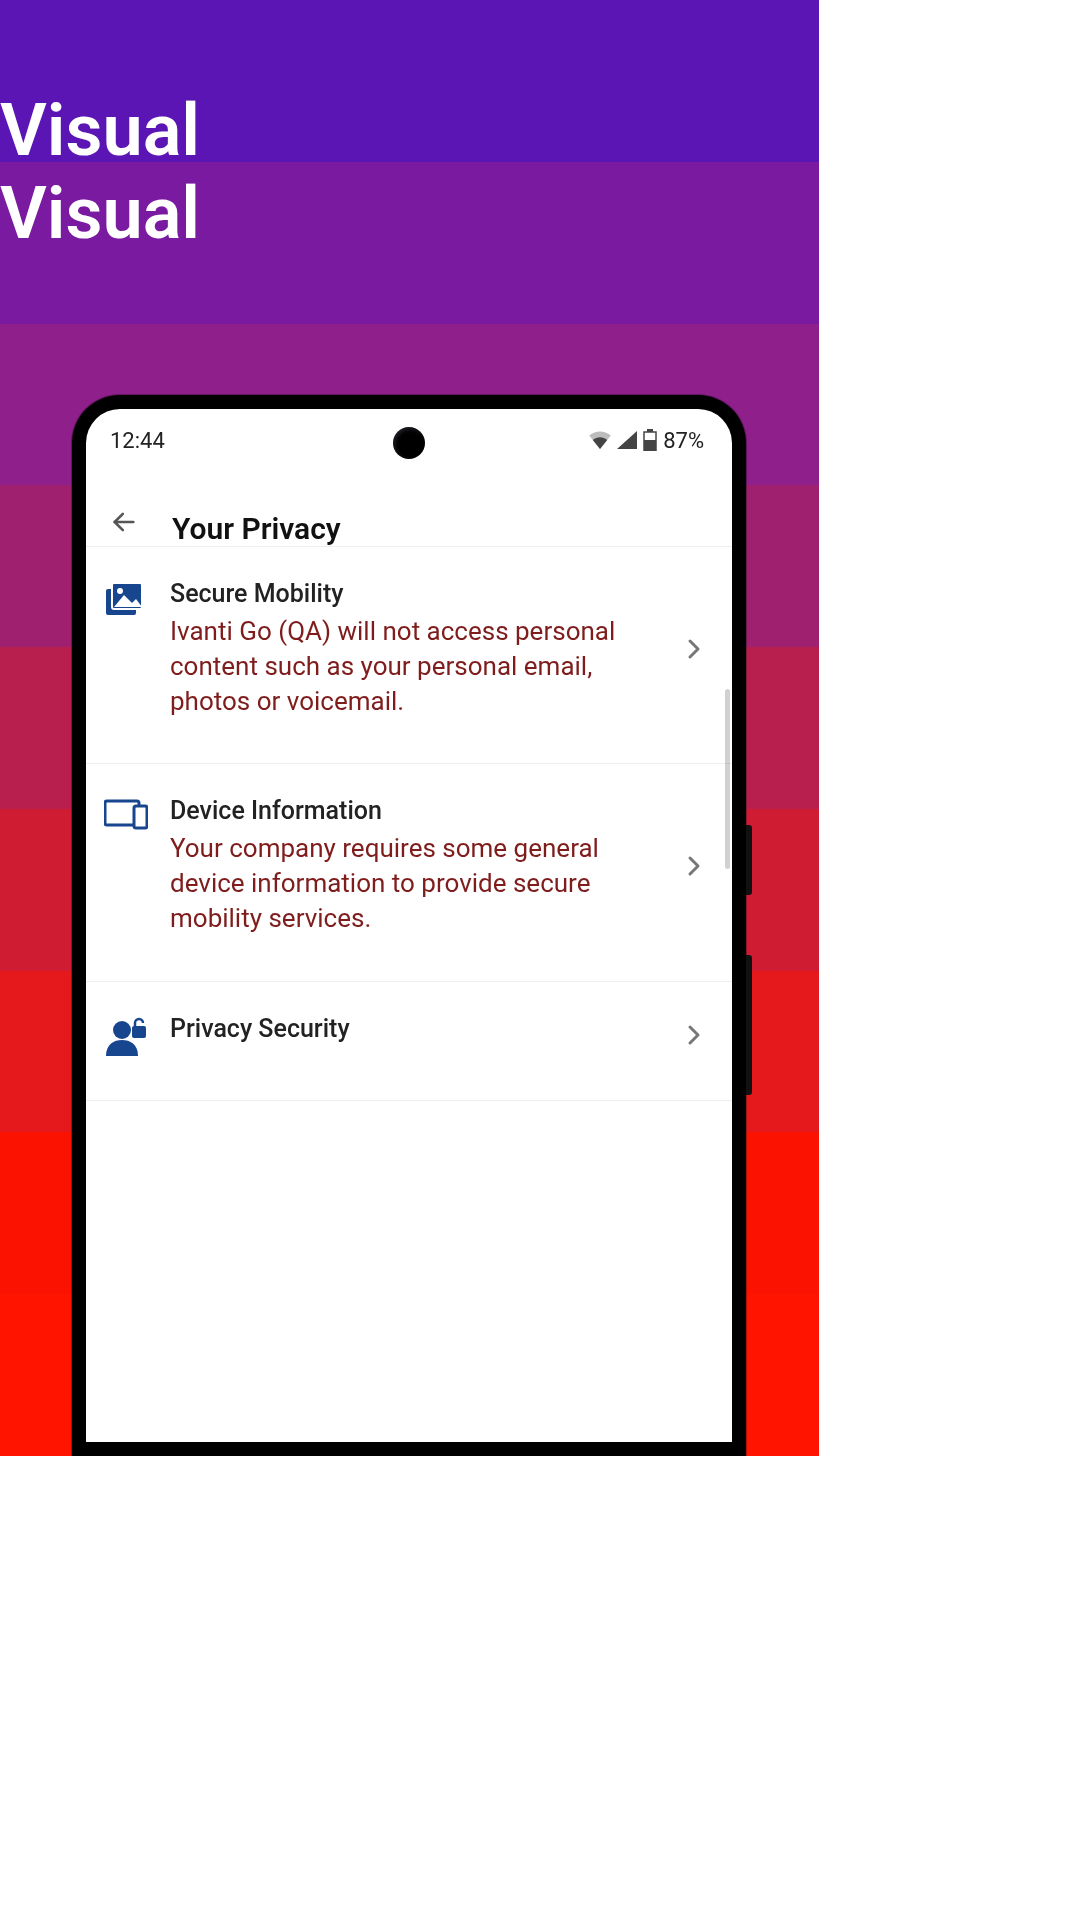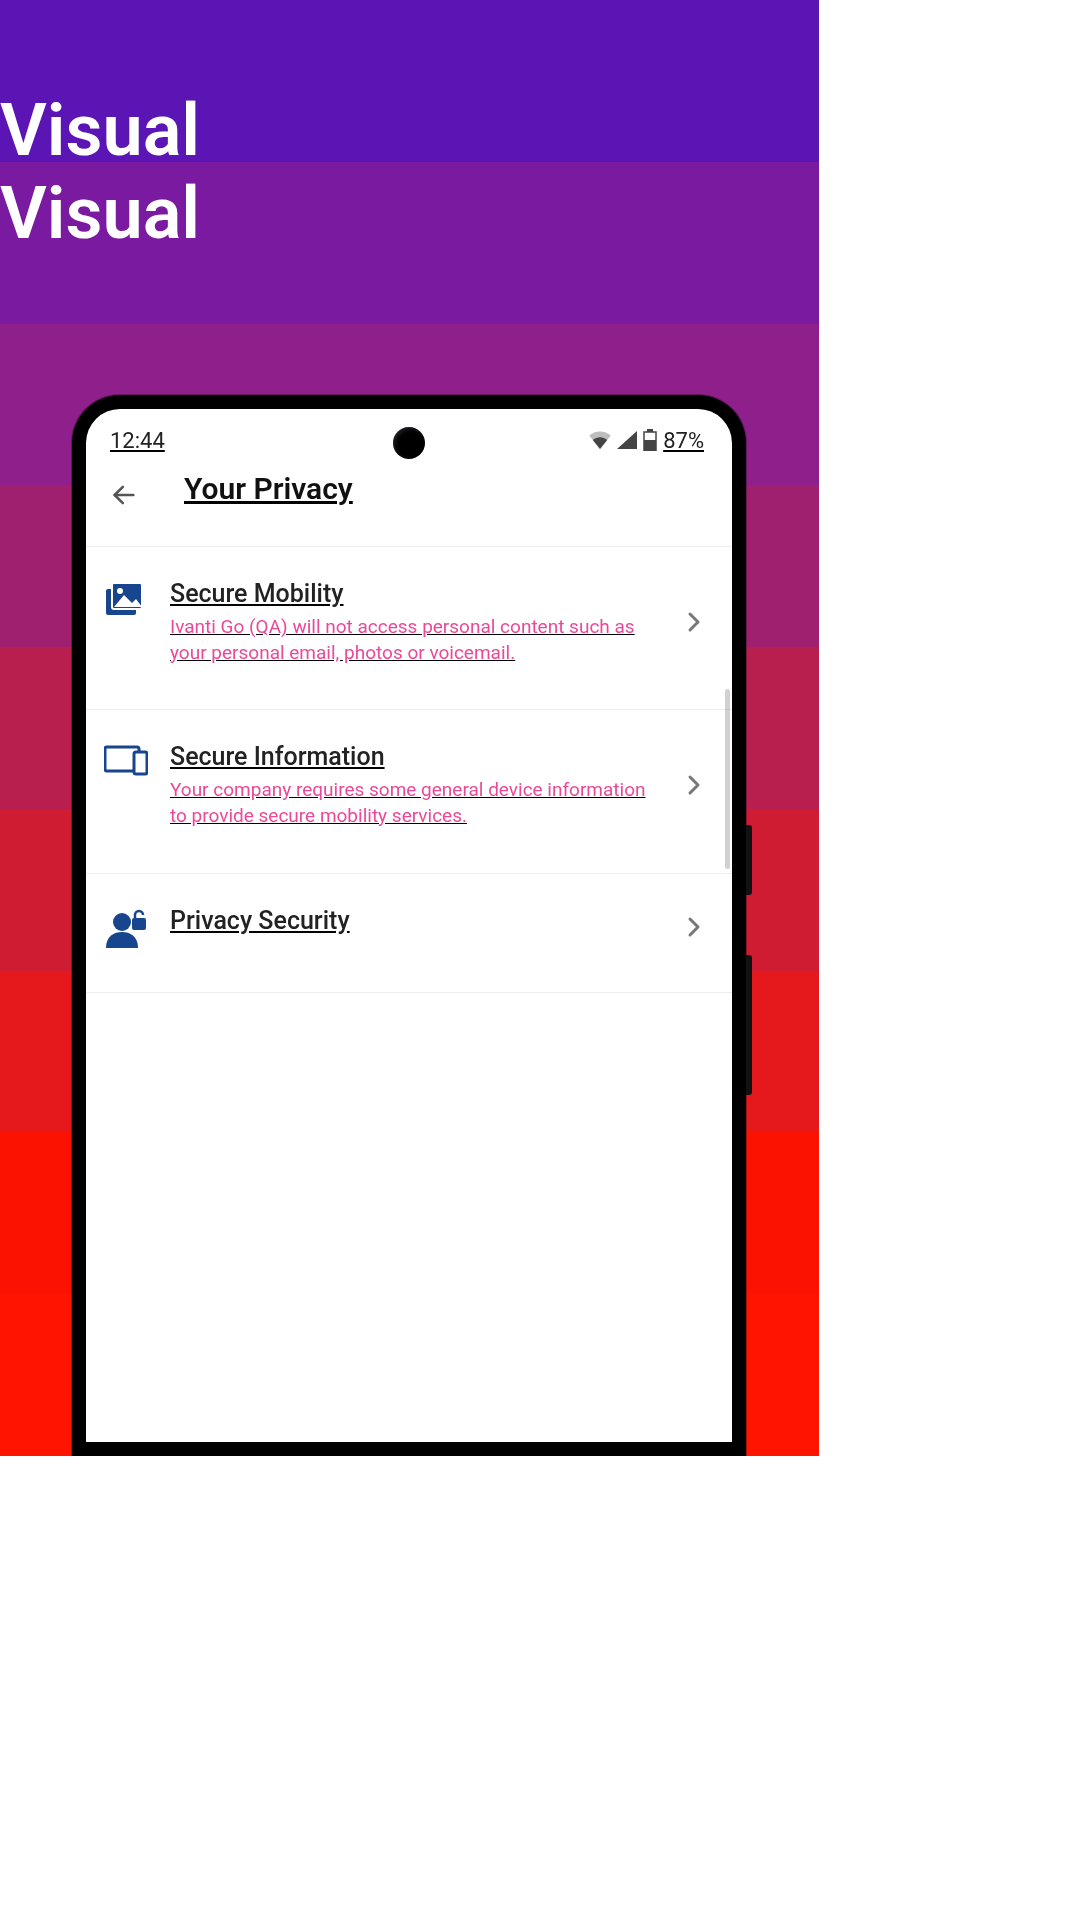--- a/index.html
+++ b/index.html
@@ -30,21 +30,20 @@
   .phone {
     position: absolute;
     left: 72px;
     top: 395px;
     width: 674px;
     height: 1061px;
     background: #000;
     border-radius: 48px 48px 0 0;
     padding: 14px;
     box-shadow: 0 0 0 1px rgba(0,0,0,0.3);
-    text-decoration: underline;
   }
   .side-button {
     position: absolute;
     right: -6px;
     width: 6px;
     background: #111;
     border-radius: 0 3px 3px 0;
   }
   .side-button.b1 { top: 430px; height: 70px; }
   .side-button.b2 { top: 560px; height: 140px; }
@@ -74,23 +73,23 @@
     justify-content: space-between;
     padding: 0 28px 0 24px;
     font-size: 22px;
     color: #222;
   }
   .status-right { display: flex; align-items: center; gap: 6px; }
   .status-right svg { display: block; }
   .app-bar {
     height: 76px;
     display: flex;
-    align-items: flex-start;
+    align-items: flex-end;
     padding: 0 14px;
-    gap: 36px;
+    gap: 24px;
     border-bottom: 1px solid #eee;
   }
   .back-btn {
     width: 48px; height: 48px;
     display: flex; align-items: center; justify-content: center;
     border-radius: 50%;
   }
   .page-title {
     font-size: 30px;
     font-weight: 600;
@@ -112,22 +111,22 @@
     padding-top: 2px;
   }
   .row-body { flex: 1; }
   .row-title {
     font-size: 25px;
     font-weight: 500;
     color: #222;
     margin-bottom: 6px;
   }
   .row-desc {
-    font-size: 19px;
-    color: #ec4899;
+    font-size: 26px;
+    color: #7f1d1d;
     line-height: 1.35;
   }
   .row-chevron {
     width: 32px;
     flex: 0 0 32px;
     display: flex;
     align-items: center;
     justify-content: center;
     align-self: center;
     color: #777;
@@ -218,21 +217,21 @@
           </div>
         </div>
         <div class="row">
           <div class="row-icon">
             <svg width="44" height="32" viewBox="0 0 44 32">
               <rect x="1" y="3" width="34" height="24" rx="2" fill="none" stroke="#17468f" stroke-width="3"></rect>
               <rect x="30" y="8" width="13" height="22" rx="2" fill="#fff" stroke="#17468f" stroke-width="3"></rect>
             </svg>
           </div>
           <div class="row-body">
-            <div class="row-title">Secure Information</div>
+            <div class="row-title">Device Information</div>
             <div class="row-desc">Your company requires some general device information to provide secure mobility services.</div>
           </div>
           <div class="row-chevron">
             <svg width="14" height="22" viewBox="0 0 14 22" fill="none" stroke="#777" stroke-width="3" stroke-linecap="round" stroke-linejoin="round">
               <polyline points="3 3 11 11 3 19"></polyline>
             </svg>
           </div>
         </div>
         <div class="row">
           <div class="row-icon">

